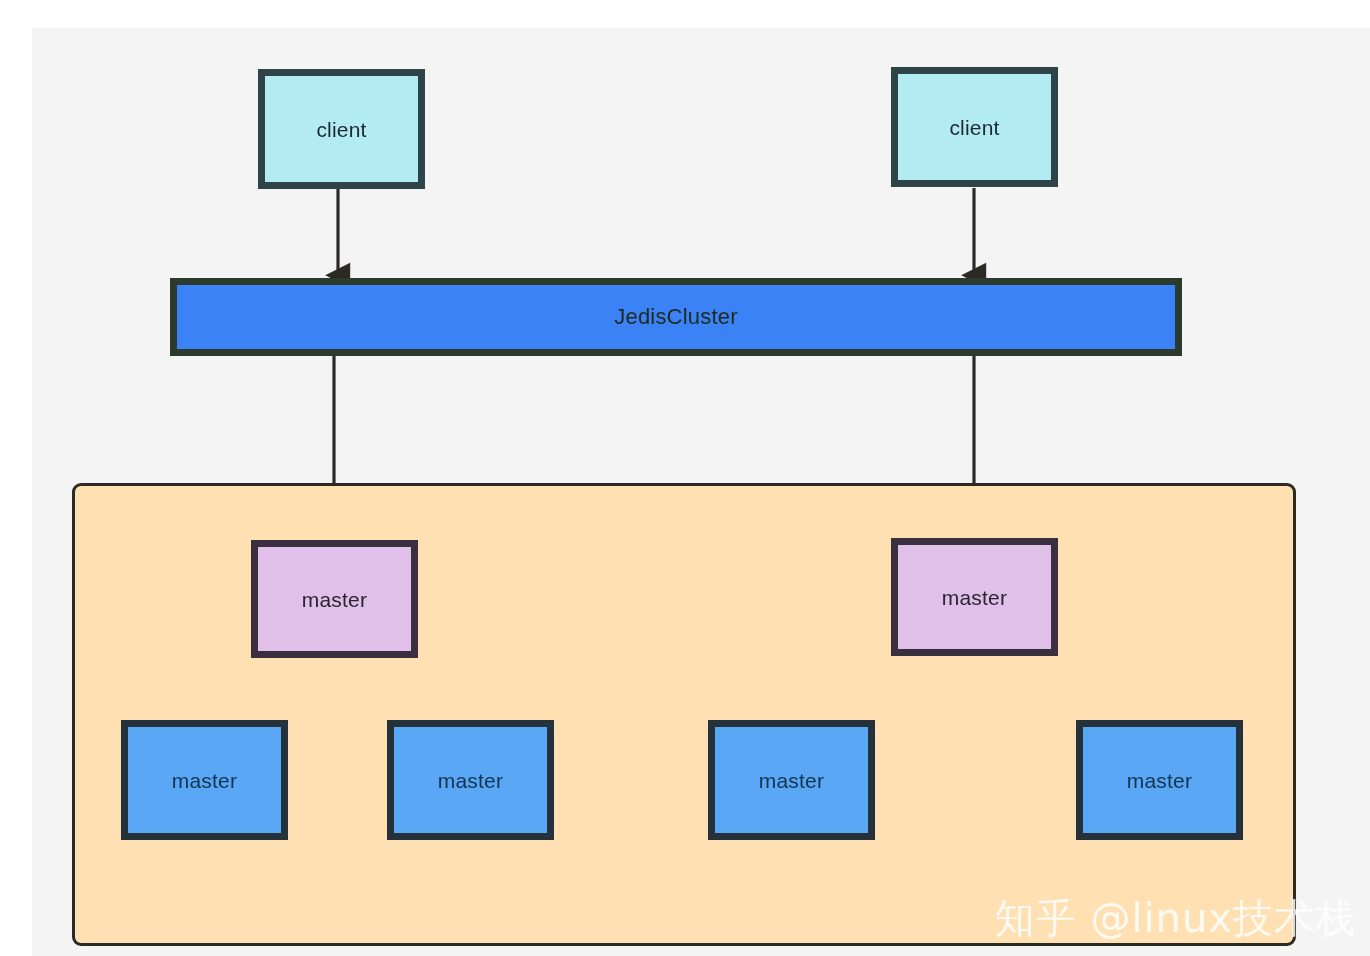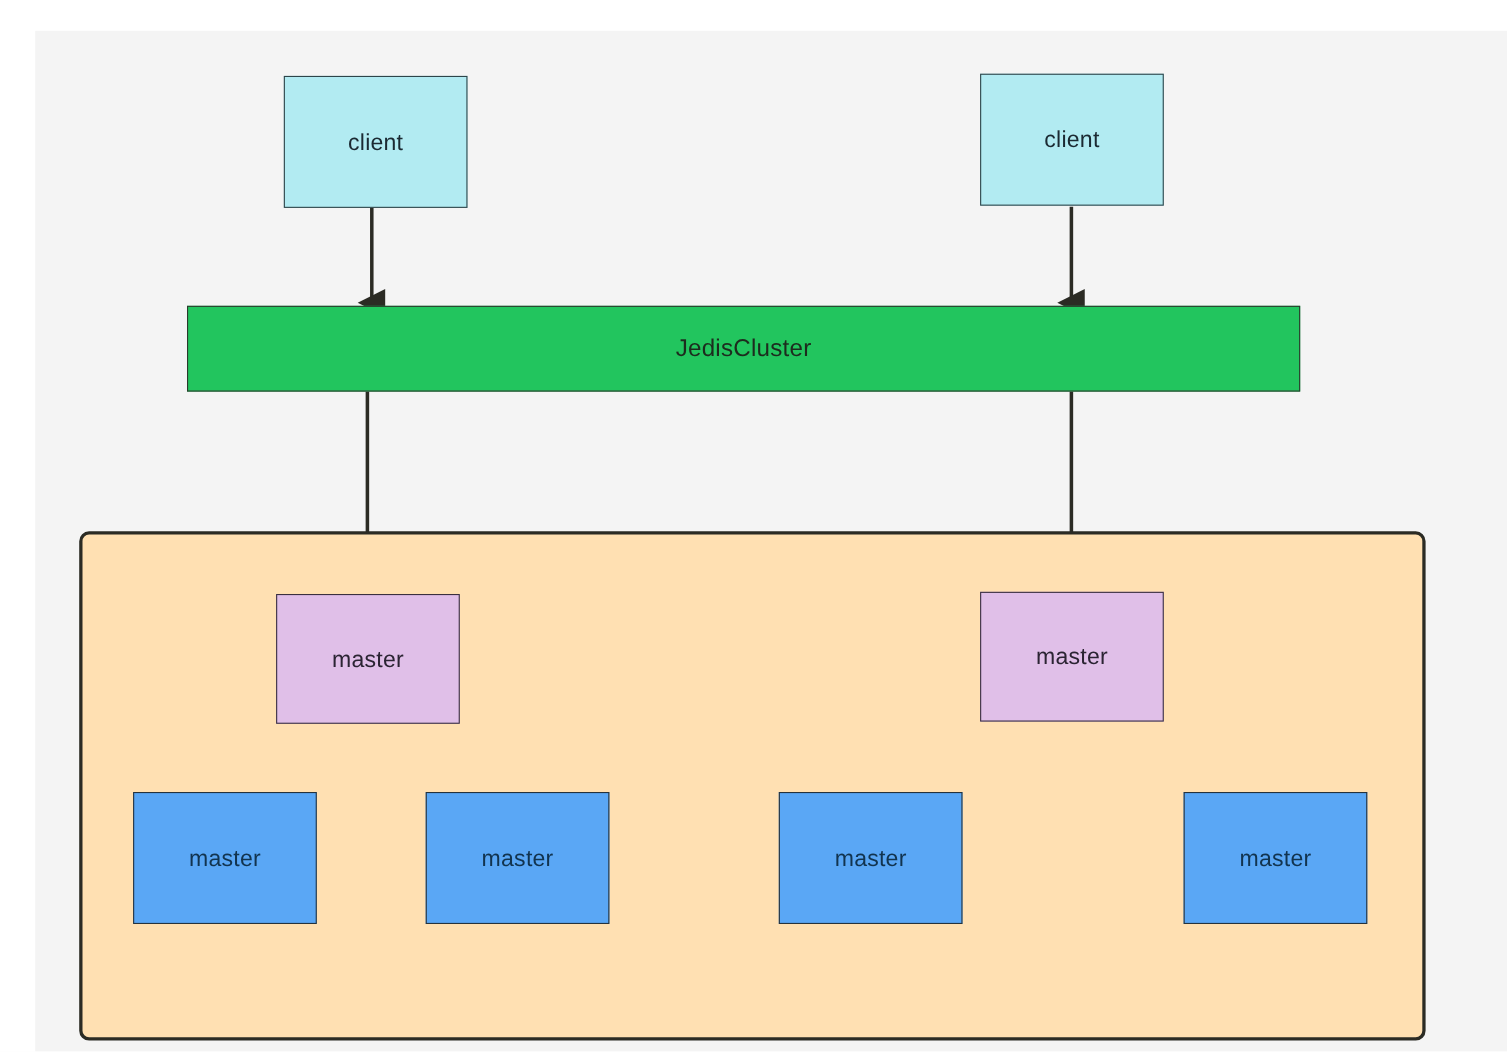--- a/index.html
+++ b/index.html
@@ -34,33 +34,33 @@
     top: 0;
     width: 1338px;
     height: 928px;
   }
   .node {
     position: absolute;
     box-sizing: border-box;
     display: flex;
     align-items: center;
     justify-content: center;
-    border: 1px solid #0c4a6e;
+    border: 7px solid #0c4a6e;
     color: #1b2a33;
     font-size: 21px;
     letter-spacing: .2px;
     line-height: 1;
     user-select: none;
   }
   .node.client {
     background: #b2ebf2;
     border-color: #2e4449;
   }
   .node.jedis {
-    background: #22c55e;
+    background: #3b82f6;
     border-color: #2b3a2c;
     font-size: 22px;
     color: #1d2b1e;
   }
   .node.master-purple {
     background: #e0bfe8;
     border-color: #3a2f3f;
     color: #2b2433;
   }
   .node.master-blue {
@@ -153,15 +153,16 @@
     <div class="node master-blue" style="left:355px; top:692px; width:167px; height:120px;">
       <span>master</span>
     </div>
     <div class="node master-blue" style="left:676px; top:692px; width:167px; height:120px;">
       <span>master</span>
     </div>
     <div class="node master-blue" style="left:1044px; top:692px; width:167px; height:120px;">
       <span>master</span>
     </div>
 
+    <div class="watermark">知乎 @linux技术栈</div>
 
   </div>
 </div>
 
 </body></html>

